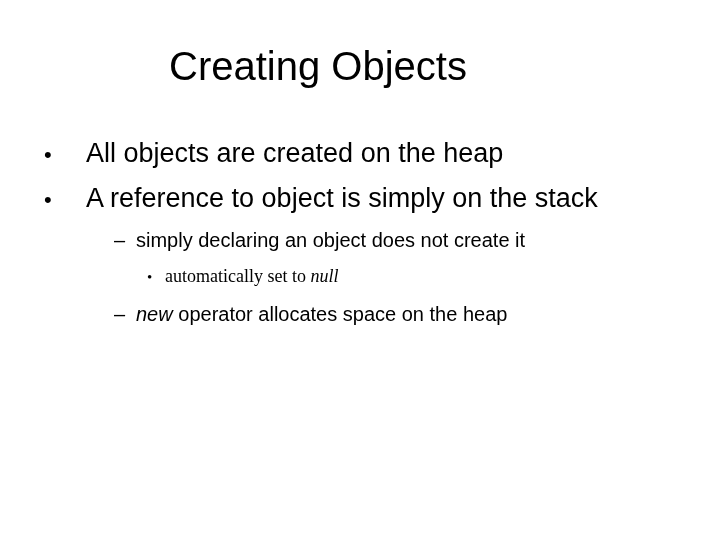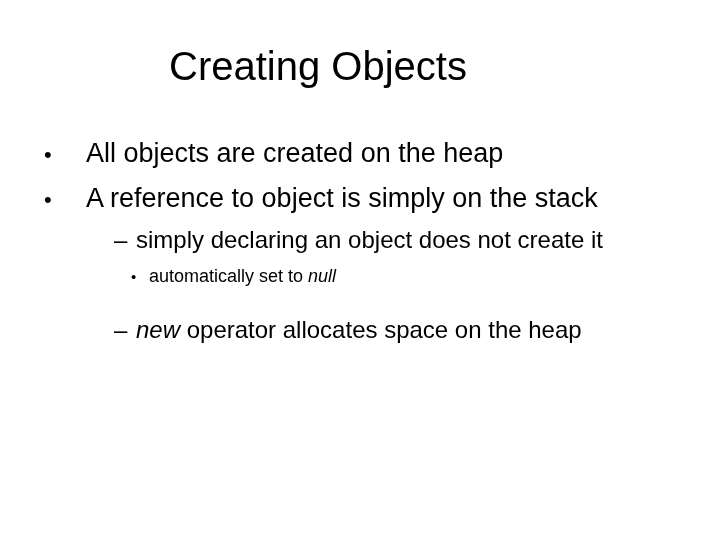--- a/index.html
+++ b/index.html
@@ -2,23 +2,23 @@
 <html><head>
 <meta charset="utf-8">
 <style>
   html, body { margin:0; padding:0; }
   body { width:720px; height:540px; background:#ffffff; position:relative; overflow:hidden;
          font-family:"Liberation Sans", sans-serif; color:#000; }
   .title { position:absolute; left:0; width:636px; top:42px; text-align:center; font-size:40px; line-height:48px; }
   .line { position:absolute; white-space:nowrap;margin-left:16px; }
   .b1 { left:28px; font-size:27px; line-height:32px; }
   .b1 .mk { display:inline-block; width:42px; font-size:22px; }
-  .b2 { left:98px; font-size:24px; line-height:28px; }
+  .b2 { left:98px; font-size:20px; line-height:28px; }
   .b2 .mk { display:inline-block; width:22px; }
-  .b3 { left:115px; font-size:18px; line-height:22px; }
+  .b3 { left:131px; font-size:18px; line-height:22px;font-family:Liberation Serif, serif; }
   .b3 .mk { display:inline-block; width:18px; font-size:15px; }
   .it { font-style:italic; }
 </style>
 </head>
 <body>
 
 <div>
   <div class="title">Creating Objects</div>
 
   <div class="line b1" style="top:137px">
@@ -30,16 +30,16 @@
   </div>
 
   <div class="line b2" style="top:226px">
     <span class="mk">–</span><span>simply declaring an object does not create it</span>
   </div>
 
   <div class="line b3" style="top:265px">
     <span class="mk">•</span><span>automatically set to </span><span class="it">null</span>
   </div>
 
-  <div class="line b2" style="top:316px">
+  <div class="line b2" style="top:300px">
     <span class="mk">–</span><span class="it">new</span><span> operator allocates space on the heap</span>
   </div>
 </div>
 
 </body></html>

